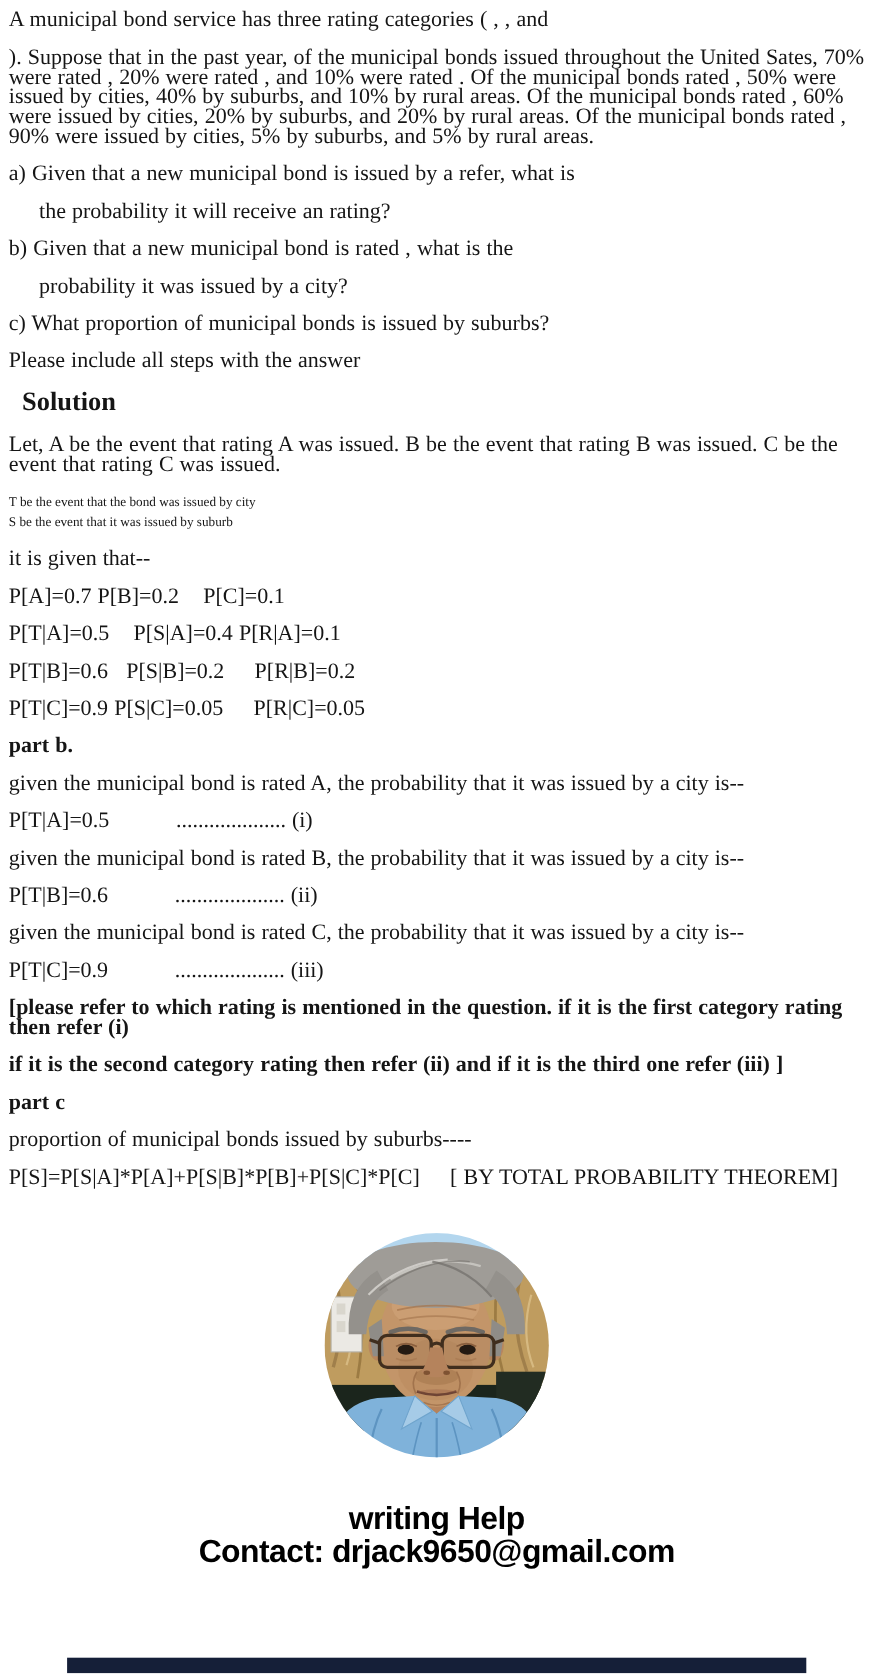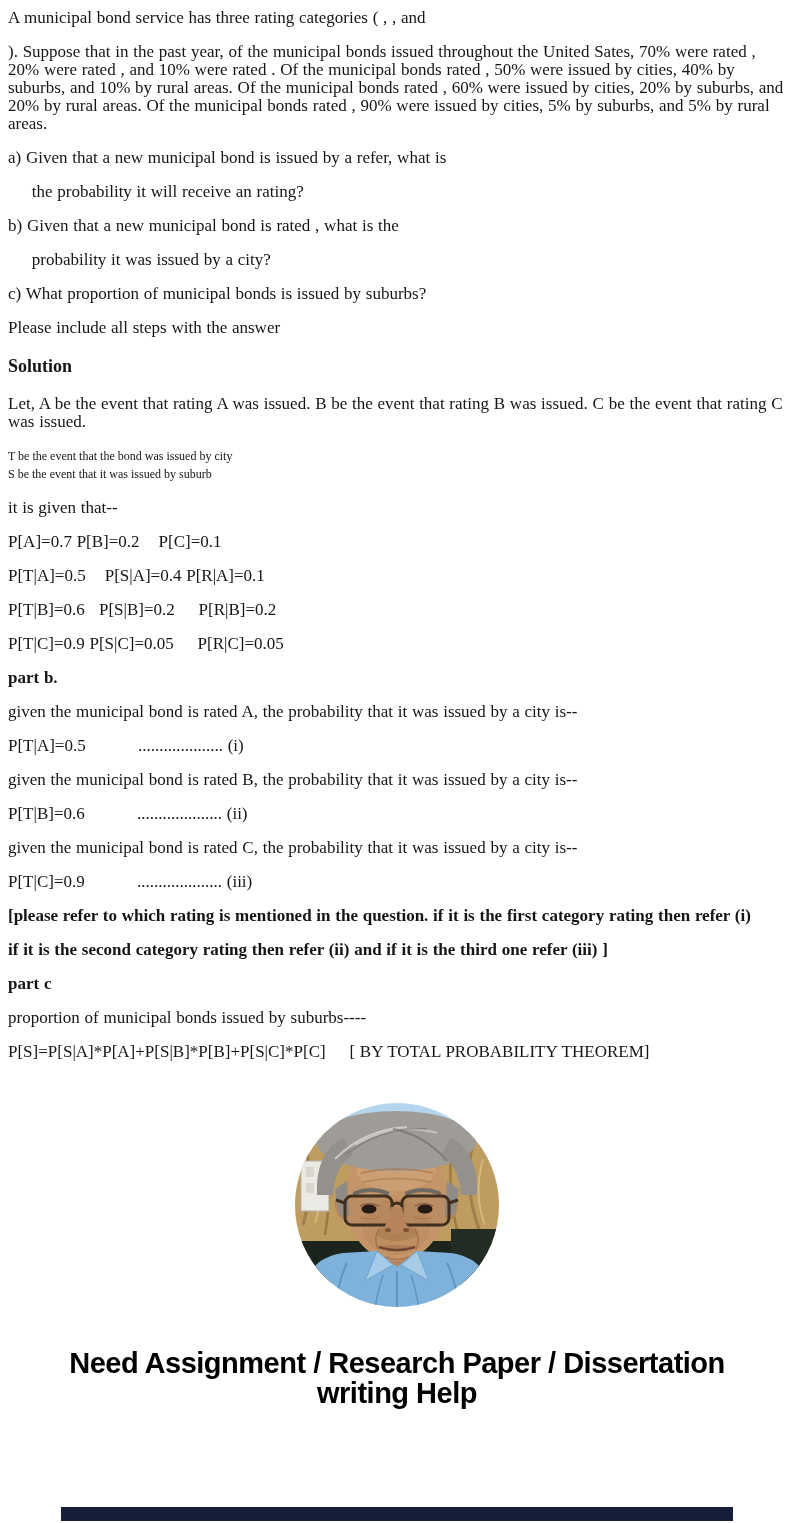--- a/index.html
+++ b/index.html
@@ -3,28 +3,28 @@
 <meta charset="utf-8">
 <style>
   html,body { margin:0; padding:0; background:#ffffff; }
   .page {
     position:relative; width:794px; height:1523px; margin:0 auto;
     background:#ffffff; overflow:hidden;
     font-family:"Liberation Serif", serif; color:#151515;
   }
   .content { padding:9px 8px 0 8px; }
   p.t {
-    font-size:17px; line-height:18px; margin:16px 0;
+    font-size:20px; line-height:18px; margin:16px 0;
     white-space:pre-wrap; word-spacing:0.5px;
   }
   p.first { margin-top:0; }
   .b { font-weight:bold; }
   h3.sol {
-    font-family:"Liberation Serif", serif; font-size:18px; line-height:22px;
-    margin:18px 0; font-weight:bold;
+    font-family:"Liberation Serif", serif; font-size:24px; line-height:22px;
+    margin:18px 12px; font-weight:bold;
   }
   .lines { margin:16px 0; }
   .lines div { font-size:12px; line-height:18px; white-space:pre-wrap; }
   .avatar-wrap { margin:42px auto 0 auto; width:204px; height:204px; }
   .footer {
     margin-top:41px; text-align:center;
     font-family:"Liberation Sans", sans-serif; font-weight:bold;
     font-size:29px; line-height:30px; color:#000; letter-spacing:-0.5px;
   }
   .bottom-bar {
@@ -161,20 +161,20 @@
           <path d="M80,204 Q84,184 88,172" stroke="#5d94c1" stroke-width="1.5" fill="none"></path>
           <path d="M124,204 Q120,184 116,172" stroke="#5d94c1" stroke-width="1.5" fill="none"></path>
           <path d="M102,168 L102,204" stroke="#5d94c1" stroke-width="2" fill="none"></path>
           <path d="M82,148 L70,178 L98,162 Z" fill="#a6cbe7" stroke="#6fa4cd" stroke-width="1"></path>
           <path d="M122,148 L134,178 L106,162 Z" fill="#a6cbe7" stroke="#6fa4cd" stroke-width="1"></path>
         </g>
       </svg>
     </div>
 
     <div class="footer">
-      <div>Need Assignment / Research Paper / Dissertation</div>
       <div>writing Help</div>
+      <div>Contact: drjack9650@gmail.com</div>
     </div>
 
   </div>
 
   <div class="bottom-bar"></div>
 </div>
 
 </body></html>

